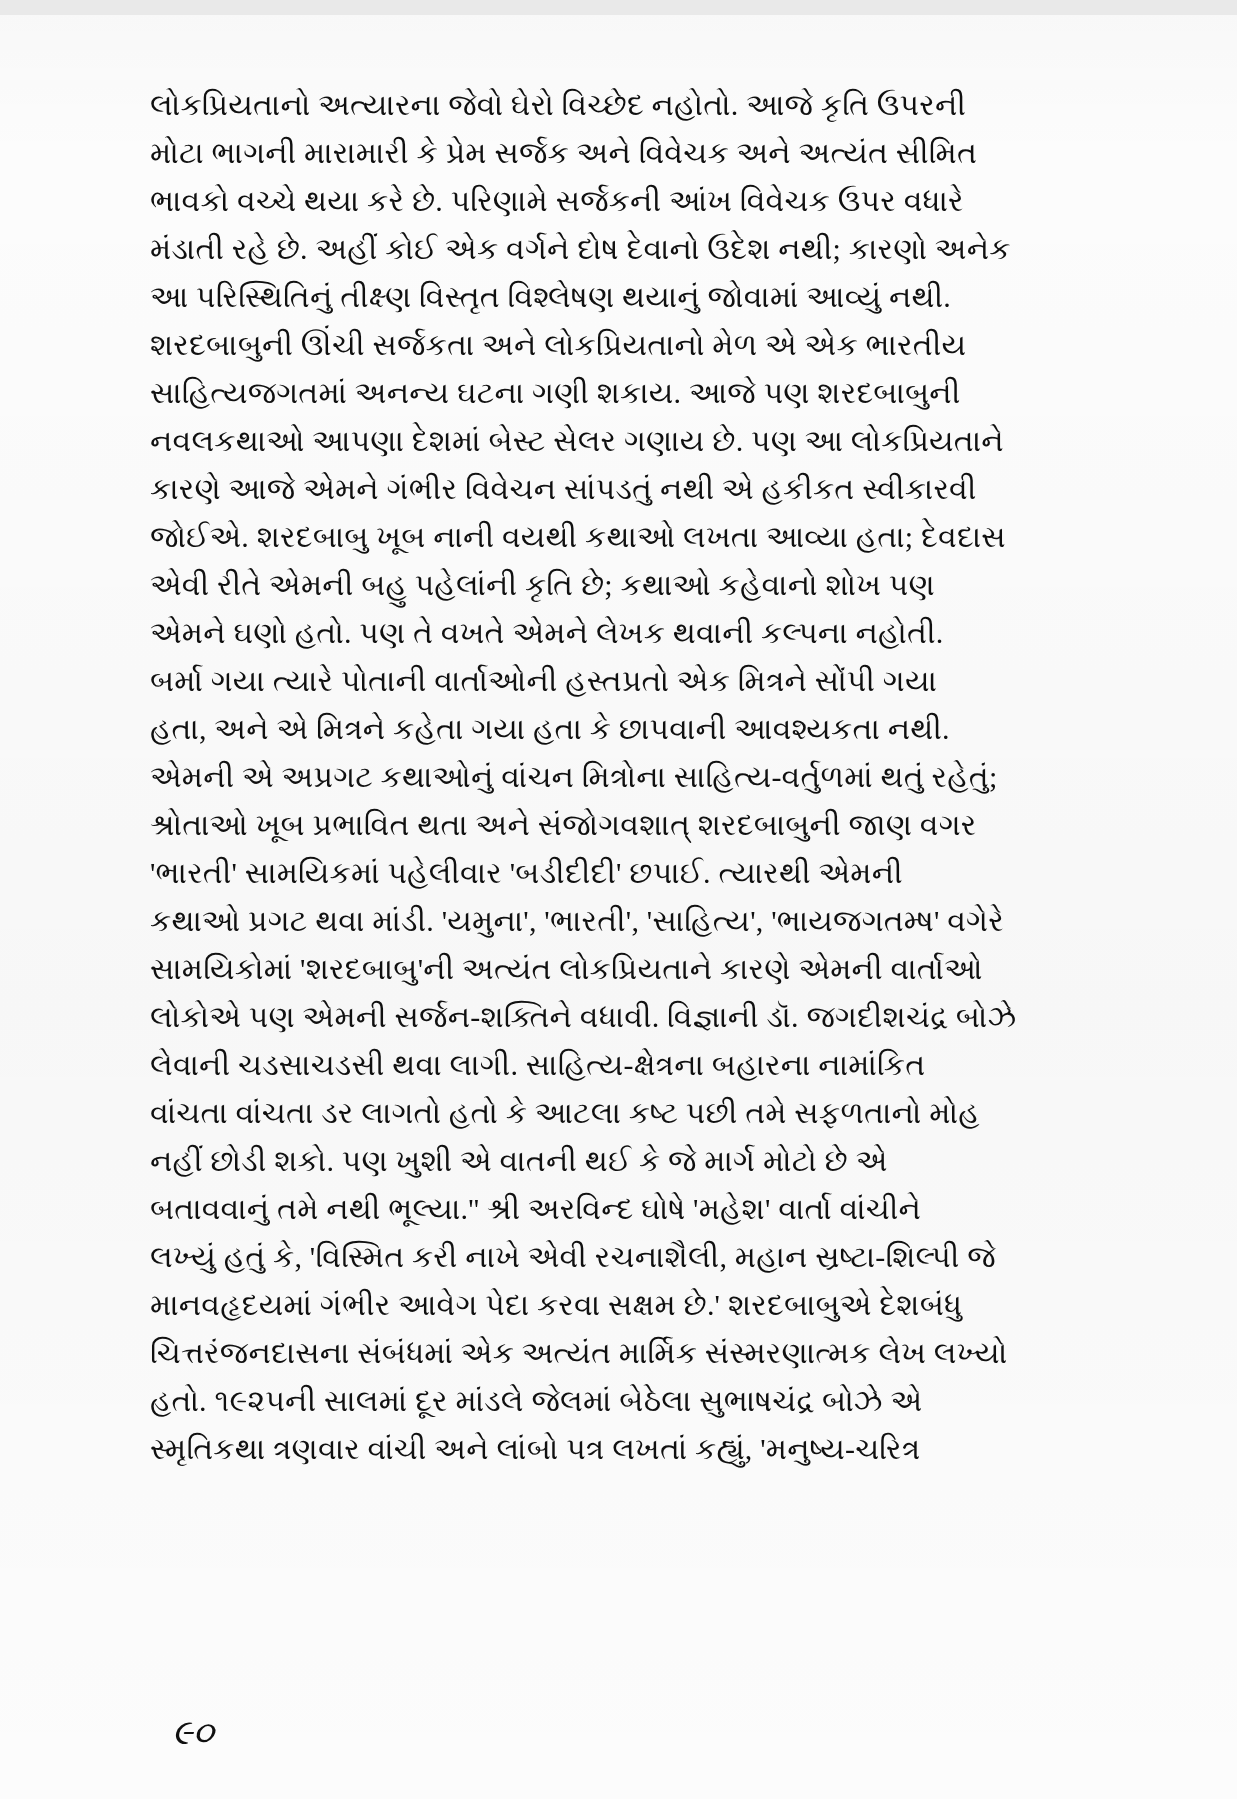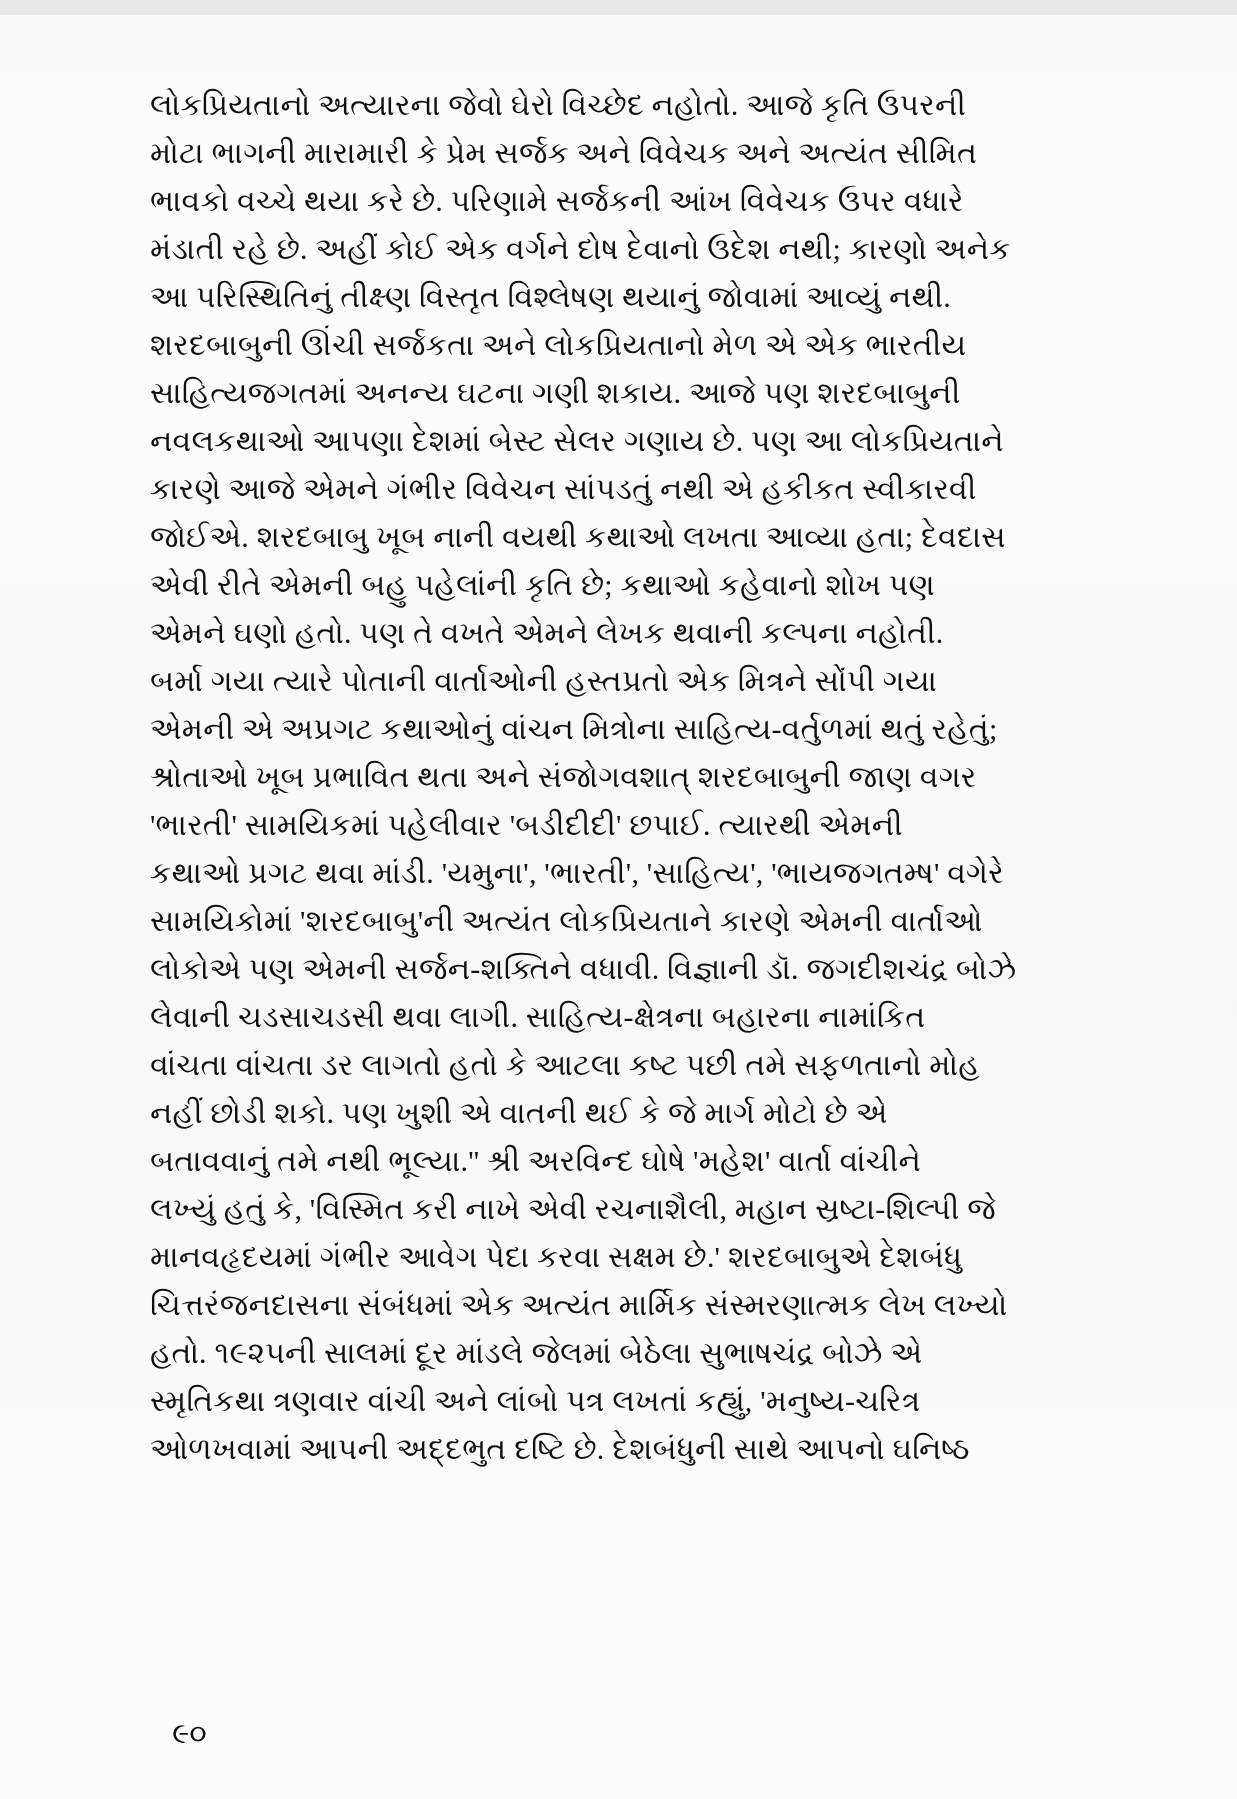--- a/index.html
+++ b/index.html
@@ -44,55 +44,56 @@
   
   .line::after {
     content: "";
     display: inline-block;
     width: 100%;
   }
   .page-number {
     position: absolute;
     left: 172px;
     top: 1698px;
-    font-size: 29px;
+    font-size: 35px;
     line-height: 40px;
     color: #101010;
+    font-style: italic;
   }
 </style>
 </head>
 <body>
 
 <div class="page">
   <div class="text-block">
     <div class="line">લોકપ્રિયતાનો અત્યારના જેવો ઘેરો વિચ્છેદ નહોતો. આજે કૃતિ ઉપરની</div>
     <div class="line">મોટા ભાગની મારામારી કે પ્રેમ સર્જક અને વિવેચક અને અત્યંત સીમિત</div>
     <div class="line">ભાવકો વચ્ચે થયા કરે છે. પરિણામે સર્જકની આંખ વિવેચક ઉપર વધારે</div>
     <div class="line">મંડાતી રહે છે. અહીં કોઈ એક વર્ગને દોષ દેવાનો ઉદેશ નથી; કારણો અનેક</div>
     <div class="line">આ પરિસ્થિતિનું તીક્ષ્ણ વિસ્તૃત વિશ્લેષણ થયાનું જોવામાં આવ્યું નથી.</div>
     <div class="line">શરદબાબુની ઊંચી સર્જકતા અને લોકપ્રિયતાનો મેળ એ એક ભારતીય</div>
     <div class="line">સાહિત્યજગતમાં અનન્ય ઘટના ગણી શકાય. આજે પણ શરદબાબુની</div>
     <div class="line">નવલકથાઓ આપણા દેશમાં બેસ્ટ સેલર ગણાય છે. પણ આ લોકપ્રિયતાને</div>
     <div class="line">કારણે આજે એમને ગંભીર વિવેચન સાંપડતું નથી એ હકીકત સ્વીકારવી</div>
     <div class="line">જોઈએ. શરદબાબુ ખૂબ નાની વયથી કથાઓ લખતા આવ્યા હતા; દેવદાસ</div>
     <div class="line">એવી રીતે એમની બહુ પહેલાંની કૃતિ છે; કથાઓ કહેવાનો શોખ પણ</div>
     <div class="line">એમને ઘણો હતો. પણ તે વખતે એમને લેખક થવાની કલ્પના નહોતી.</div>
     <div class="line">બર્મા ગયા ત્યારે પોતાની વાર્તાઓની હસ્તપ્રતો એક મિત્રને સોંપી ગયા</div>
+    <div class="line">હતા, અને એ મિત્રને કહેતા ગયા હતા કે છાપવાની આવશ્યકતા નથી.</div>
     <div class="line">એમની એ અપ્રગટ કથાઓનું વાંચન મિત્રોના સાહિત્ય-વર્તુળમાં થતું રહેતું;</div>
     <div class="line">શ્રોતાઓ ખૂબ પ્રભાવિત થતા અને સંજોગવશાત્ શરદબાબુની જાણ વગર</div>
     <div class="line">'ભારતી' સામયિકમાં પહેલીવાર 'બડીદીદી' છપાઈ. ત્યારથી એમની</div>
     <div class="line">કથાઓ પ્રગટ થવા માંડી. 'યમુના', 'ભારતી', 'સાહિત્ય', 'ભાયજગતમ્ષ' વગેરે</div>
     <div class="line">સામયિકોમાં 'શરદબાબુ'ની અત્યંત લોકપ્રિયતાને કારણે એમની વાર્તાઓ</div>
     <div class="line">લોકોએ પણ એમની સર્જન-શક્તિને વધાવી. વિજ્ઞાની ડૉ. જગદીશચંદ્ર બોઝે</div>
     <div class="line">લેવાની ચડસાચડસી થવા લાગી. સાહિત્ય-ક્ષેત્રના બહારના નામાંકિત</div>
     <div class="line">વાંચતા વાંચતા ડર લાગતો હતો કે આટલા કષ્ટ પછી તમે સફળતાનો મોહ</div>
     <div class="line">નહીં છોડી શકો. પણ ખુશી એ વાતની થઈ કે જે માર્ગ મોટો છે એ</div>
     <div class="line">બતાવવાનું તમે નથી ભૂલ્યા.'' શ્રી અરવિન્દ ઘોષે 'મહેશ' વાર્તા વાંચીને</div>
     <div class="line">લખ્યું હતું કે, 'વિસ્મિત કરી નાખે એવી રચનાશૈલી, મહાન સ્રષ્ટા-શિલ્પી જે</div>
     <div class="line">માનવહૃદયમાં ગંભીર આવેગ પેદા કરવા સક્ષમ છે.' શરદબાબુએ દેશબંધુ</div>
     <div class="line">ચિત્તરંજનદાસના સંબંધમાં એક અત્યંત માર્મિક સંસ્મરણાત્મક લેખ લખ્યો</div>
     <div class="line">હતો. ૧૯૨૫ની સાલમાં દૂર માંડલે જેલમાં બેઠેલા સુભાષચંદ્ર બોઝે એ</div>
     <div class="line">સ્મૃતિકથા ત્રણવાર વાંચી અને લાંબો પત્ર લખતાં કહ્યું, 'મનુષ્ય-ચરિત્ર</div>
-    <div class="line">ઓળખવામાં આપની અદ્દભુત દષ્ટિ છે. દેશબંધુની સાથે આપનો ઘનિષ્ઠ</div>
   </div>
 
   <div class="page-number">૯૦</div>
 </div>
 
 </body></html>

